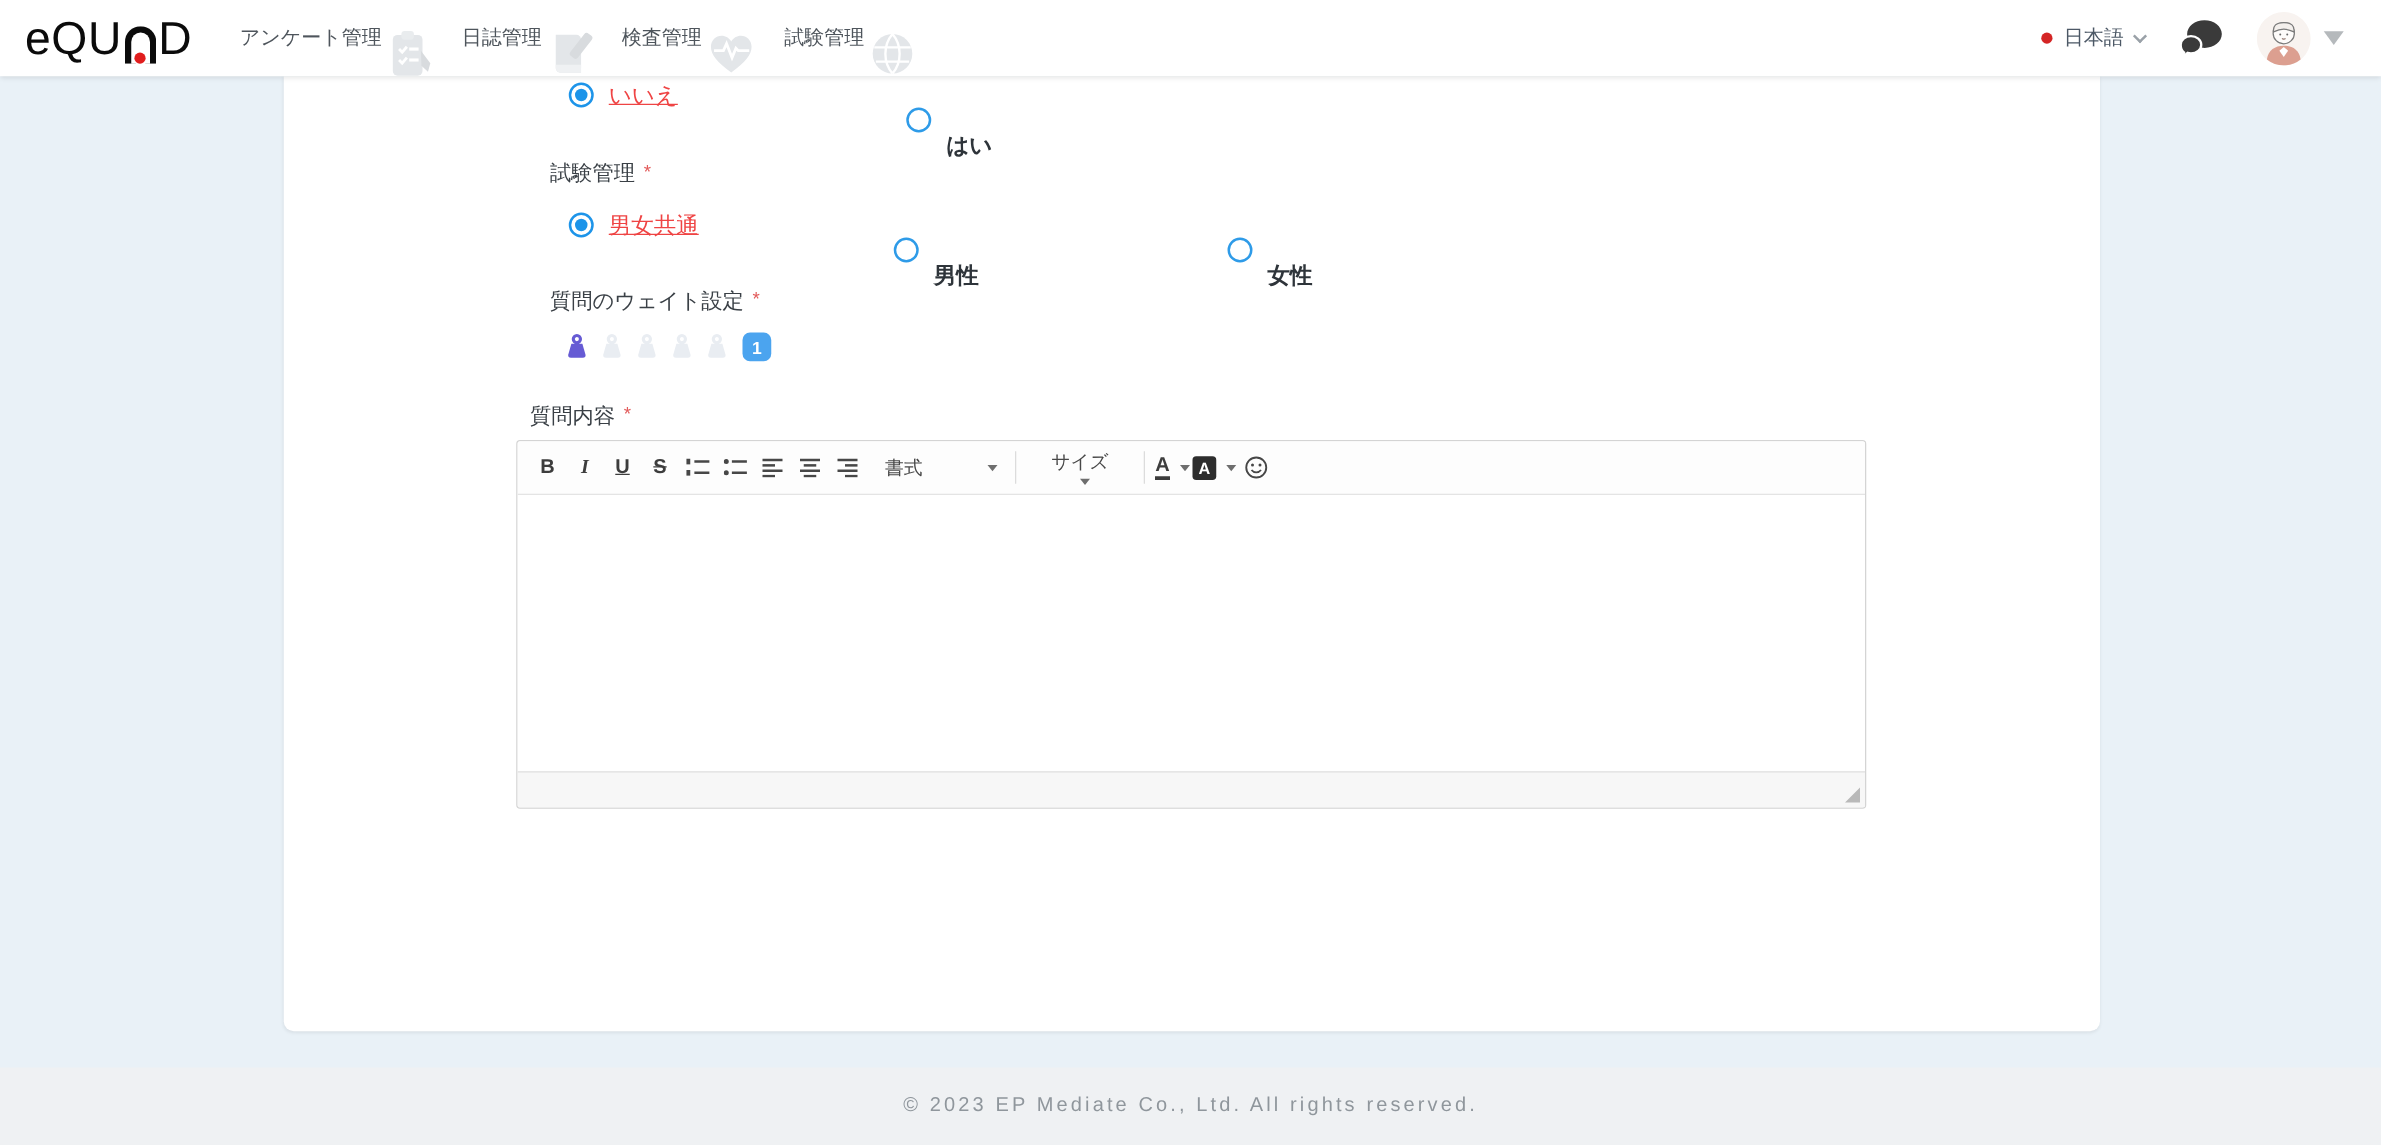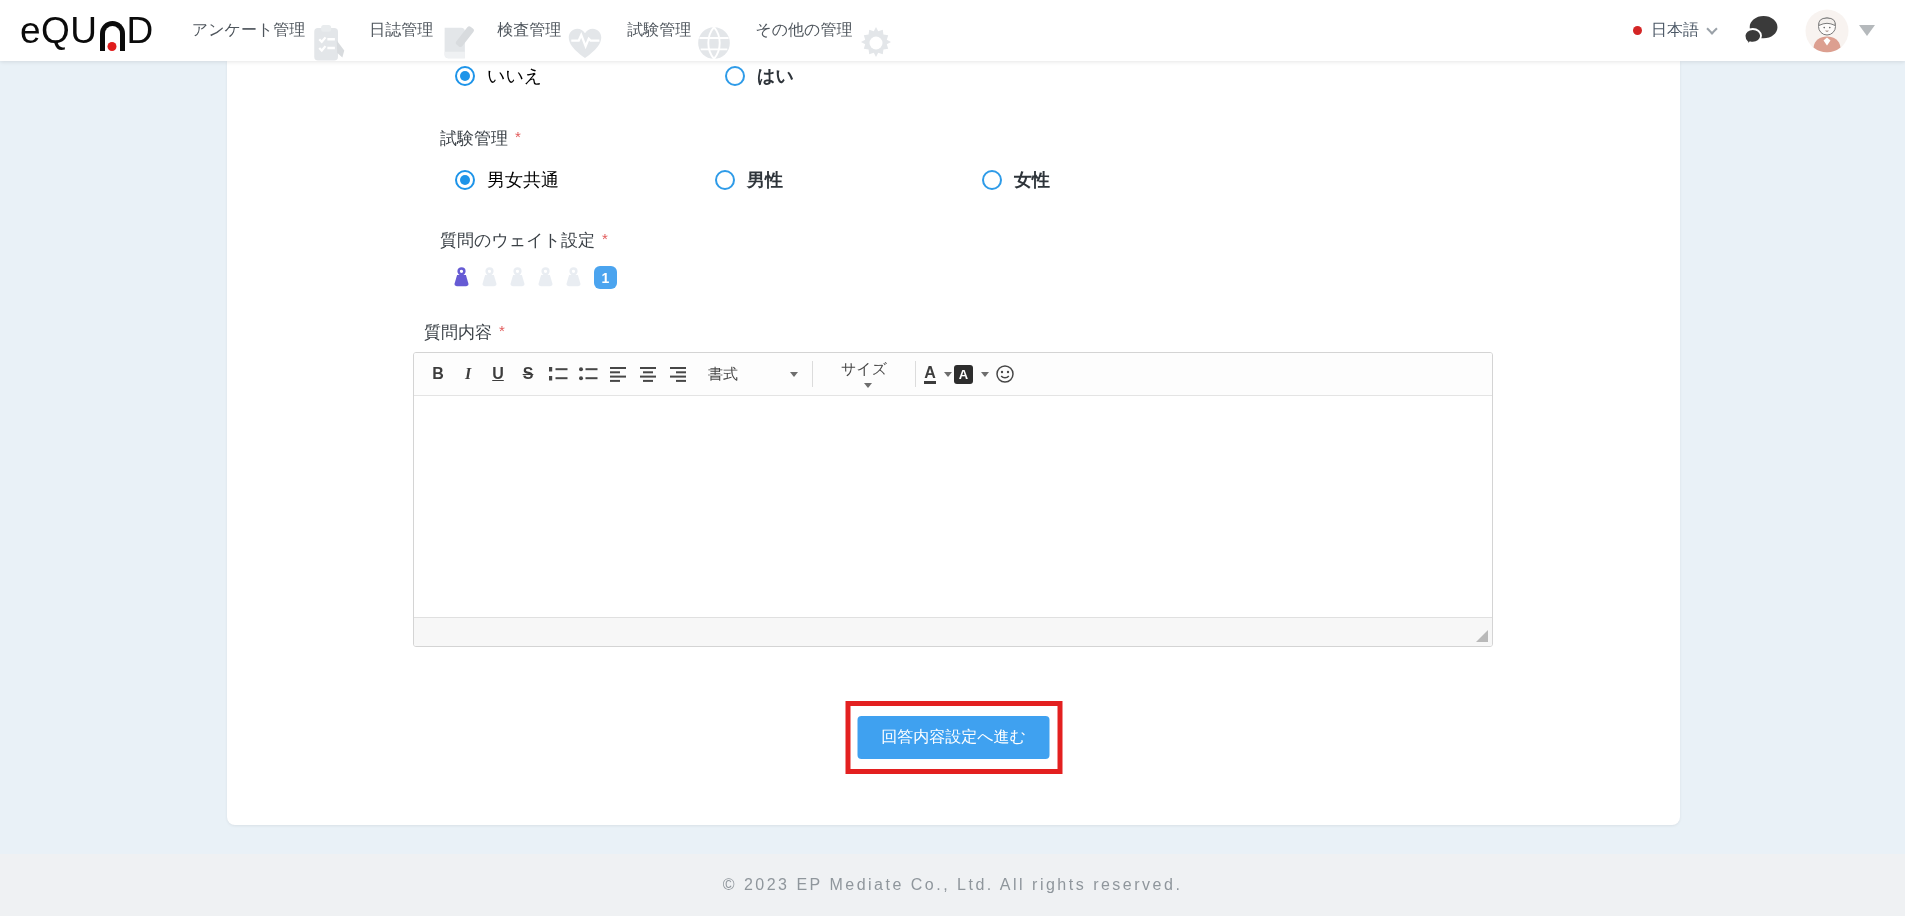--- a/index.html
+++ b/index.html
@@ -34,22 +34,22 @@
   
   .card { position:absolute; left:227px; top:61px; width:1453px; height:764px; background:#fff;
           border-radius:0 0 8px 8px; box-shadow:0 1px 3px rgba(0,0,0,.07); }
 
   .radio-option { position:absolute; display:flex; align-items:center; cursor:pointer; }
   .radio { width:20px; height:20px; border-radius:50%; flex:none; }
   .radio.sel { border:2px solid #1d94e9; position:relative; }
   .radio.sel::after { content:""; position:absolute; inset:3px; background:#1d94e9; border-radius:50%; }
   .radio.unsel { border:2px solid #2e9be8; }
   .radio-label { margin-left:12px; font-size:18px; white-space:nowrap; }
-  .lab-sel { color:#000000; }
-  .lab-unsel { color:#2e343a; font-weight:600; }
+  .lab-sel { color:#ef4444;text-decoration:underline; }
+  .lab-unsel { color:#2e343a; font-weight:600;margin-top:40px; }
 
   .field-label { position:absolute; font-size:17px; color:#3a4046; white-space:nowrap; }
   .req { color:#e25a5a; margin-left:7px; font-size:15px; position:relative; top:-2px; }
 
   .weight-row { position:absolute; top:205px; left:223px; display:flex; align-items:center; }
   .weight { color:#e9edf2; margin-right:5px; cursor:pointer; display:flex; }
   .weight.active { color:#665bd4; }
   .weight-badge { margin-left:4px; width:23px; height:23px; border-radius:6px; background:#4ba4ef;
                   color:#fff; font-size:14px; font-weight:700; display:flex; align-items:center;
                   justify-content:center; }
@@ -147,29 +147,20 @@
       </div>
       <div class="nav-item">
         <span class="nav-label">試験管理</span>
         <span class="nav-icon">
           <svg viewBox="0 0 30 30" width="38" height="38">
             <circle cx="15" cy="15" r="12.5" fill="#e3e6e9"></circle>
             <path d="M15 2.5 c-6 7 -6 18 0 25 M15 2.5 c6 7 6 18 0 25 M3.5 11 h23 M4.5 20 h21" stroke="#fff" stroke-width="1.5" fill="none"></path>
           </svg>
         </span>
       </div>
-      <div class="nav-item">
-        <span class="nav-label">その他の管理</span>
-        <span class="nav-icon">
-          <svg viewBox="0 0 40 40" width="40" height="40" fill="#e3e6e9">
-            <path d="M20 4 l2.2 4.2 4.6 -1.4 0.6 4.8 4.8 0.6 -1.4 4.6 4.2 2.2 -4.2 2.2 1.4 4.6 -4.8 0.6 -0.6 4.8 -4.6 -1.4 -2.2 4.2 -2.2 -4.2 -4.6 1.4 -0.6 -4.8 -4.8 -0.6 1.4 -4.6 -4.2 -2.2 4.2 -2.2 -1.4 -4.6 4.8 -0.6 0.6 -4.8 4.6 1.4 z"></path>
-            <circle cx="20" cy="20" r="6.5" fill="#fff"></circle>
-          </svg>
-        </span>
-      </div>
     </div>
 
     <div class="header-right">
       <div class="lang">
         <span class="lang-dot"></span>
         <span class="lang-label">日本語</span>
         <span class="chev"></span>
       </div>
       <div class="chat-btn">
         <span>
@@ -340,22 +331,19 @@
             <path d="M6.2 12 a4.8 4.8 0 0 0 7.6 0" fill="none" stroke="#474747" stroke-width="1.5"></path>
           </svg>
         </span>
       </div>
       <div class="editor-content"></div>
       <div class="editor-statusbar">
         <span class="resize-handle"></span>
       </div>
     </div>
 
-    <div class="annotation-box">
-      <button class="submit-btn">回答内容設定へ進む</button>
-    </div>
   </div>
 
   <div class="footer">
     <span class="footer-text">© 2023 EP Mediate Co., Ltd. All rights reserved.</span>
   </div>
 
 </div>
 
 </body></html>

